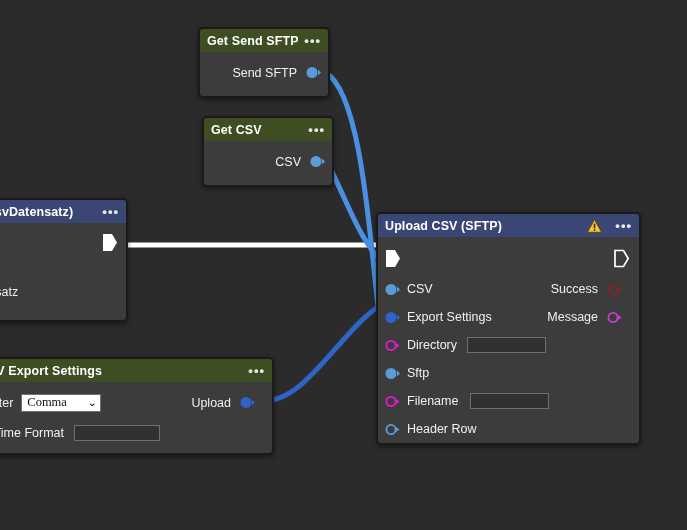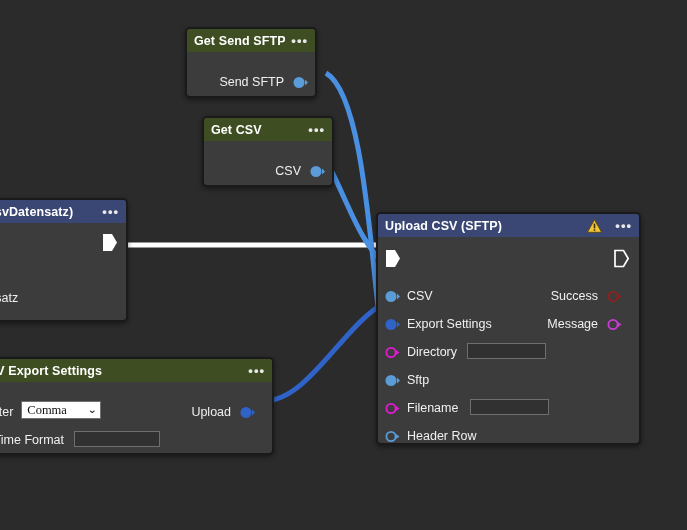--- a/index.html
+++ b/index.html
@@ -35,21 +35,21 @@
   .hdr-blue{background:#3a4673;}
   .node-title{flex:1;overflow:hidden;text-overflow:clip;}
   .dots{
     letter-spacing:1px;font-size:13px;line-height:10px;color:#e8e8e8;
     font-weight:bold;margin-left:6px;cursor:pointer;
   }
   .warn-icon{width:15px;height:14px;margin-right:7px;flex:0 0 auto;}
   .node-body{padding:4px 0 7px 0;}
 
   .row{
-    display:flex;align-items:flex-end;
+    display:flex;align-items:center;
     height:27px;
     padding:0 12px 0 0;
     position:relative;
     font-size:12.5px;color:#f0f0f0;
   }
   .row-right{justify-content:flex-end;padding-right:7px;}
   .row-label{white-space:nowrap;}
 
   
   .pin{width:13px;height:13px;flex:0 0 auto;position:relative;}
@@ -78,21 +78,21 @@
     margin-left:8px;
     box-sizing:border-box;
     min-width:80px;
     justify-content:space-between;
     gap:10px;
     font-family:Liberation Serif, serif;
   }
   .chev{font-size:10px;line-height:10px;transform:scaleX(1.25);}
 
   
-  #node-get-send-sftp{left:185px;top:27px;width:132px;height:71px;}
+  #node-get-send-sftp{left:198px;top:27px;width:132px;height:71px;}
   #node-get-csv{left:202px;top:116px;width:132px;height:71px;}
   #node-make-csv-struct{left:-48px;top:198px;width:176px;height:124px;}
   #node-make-export{left:-48px;top:357px;width:322px;height:98px;}
   #node-upload{left:376px;top:212px;width:265px;height:233px;}
 
   .left-row{padding-left:8px;}
 </style>
 </head>
 <body>
 

